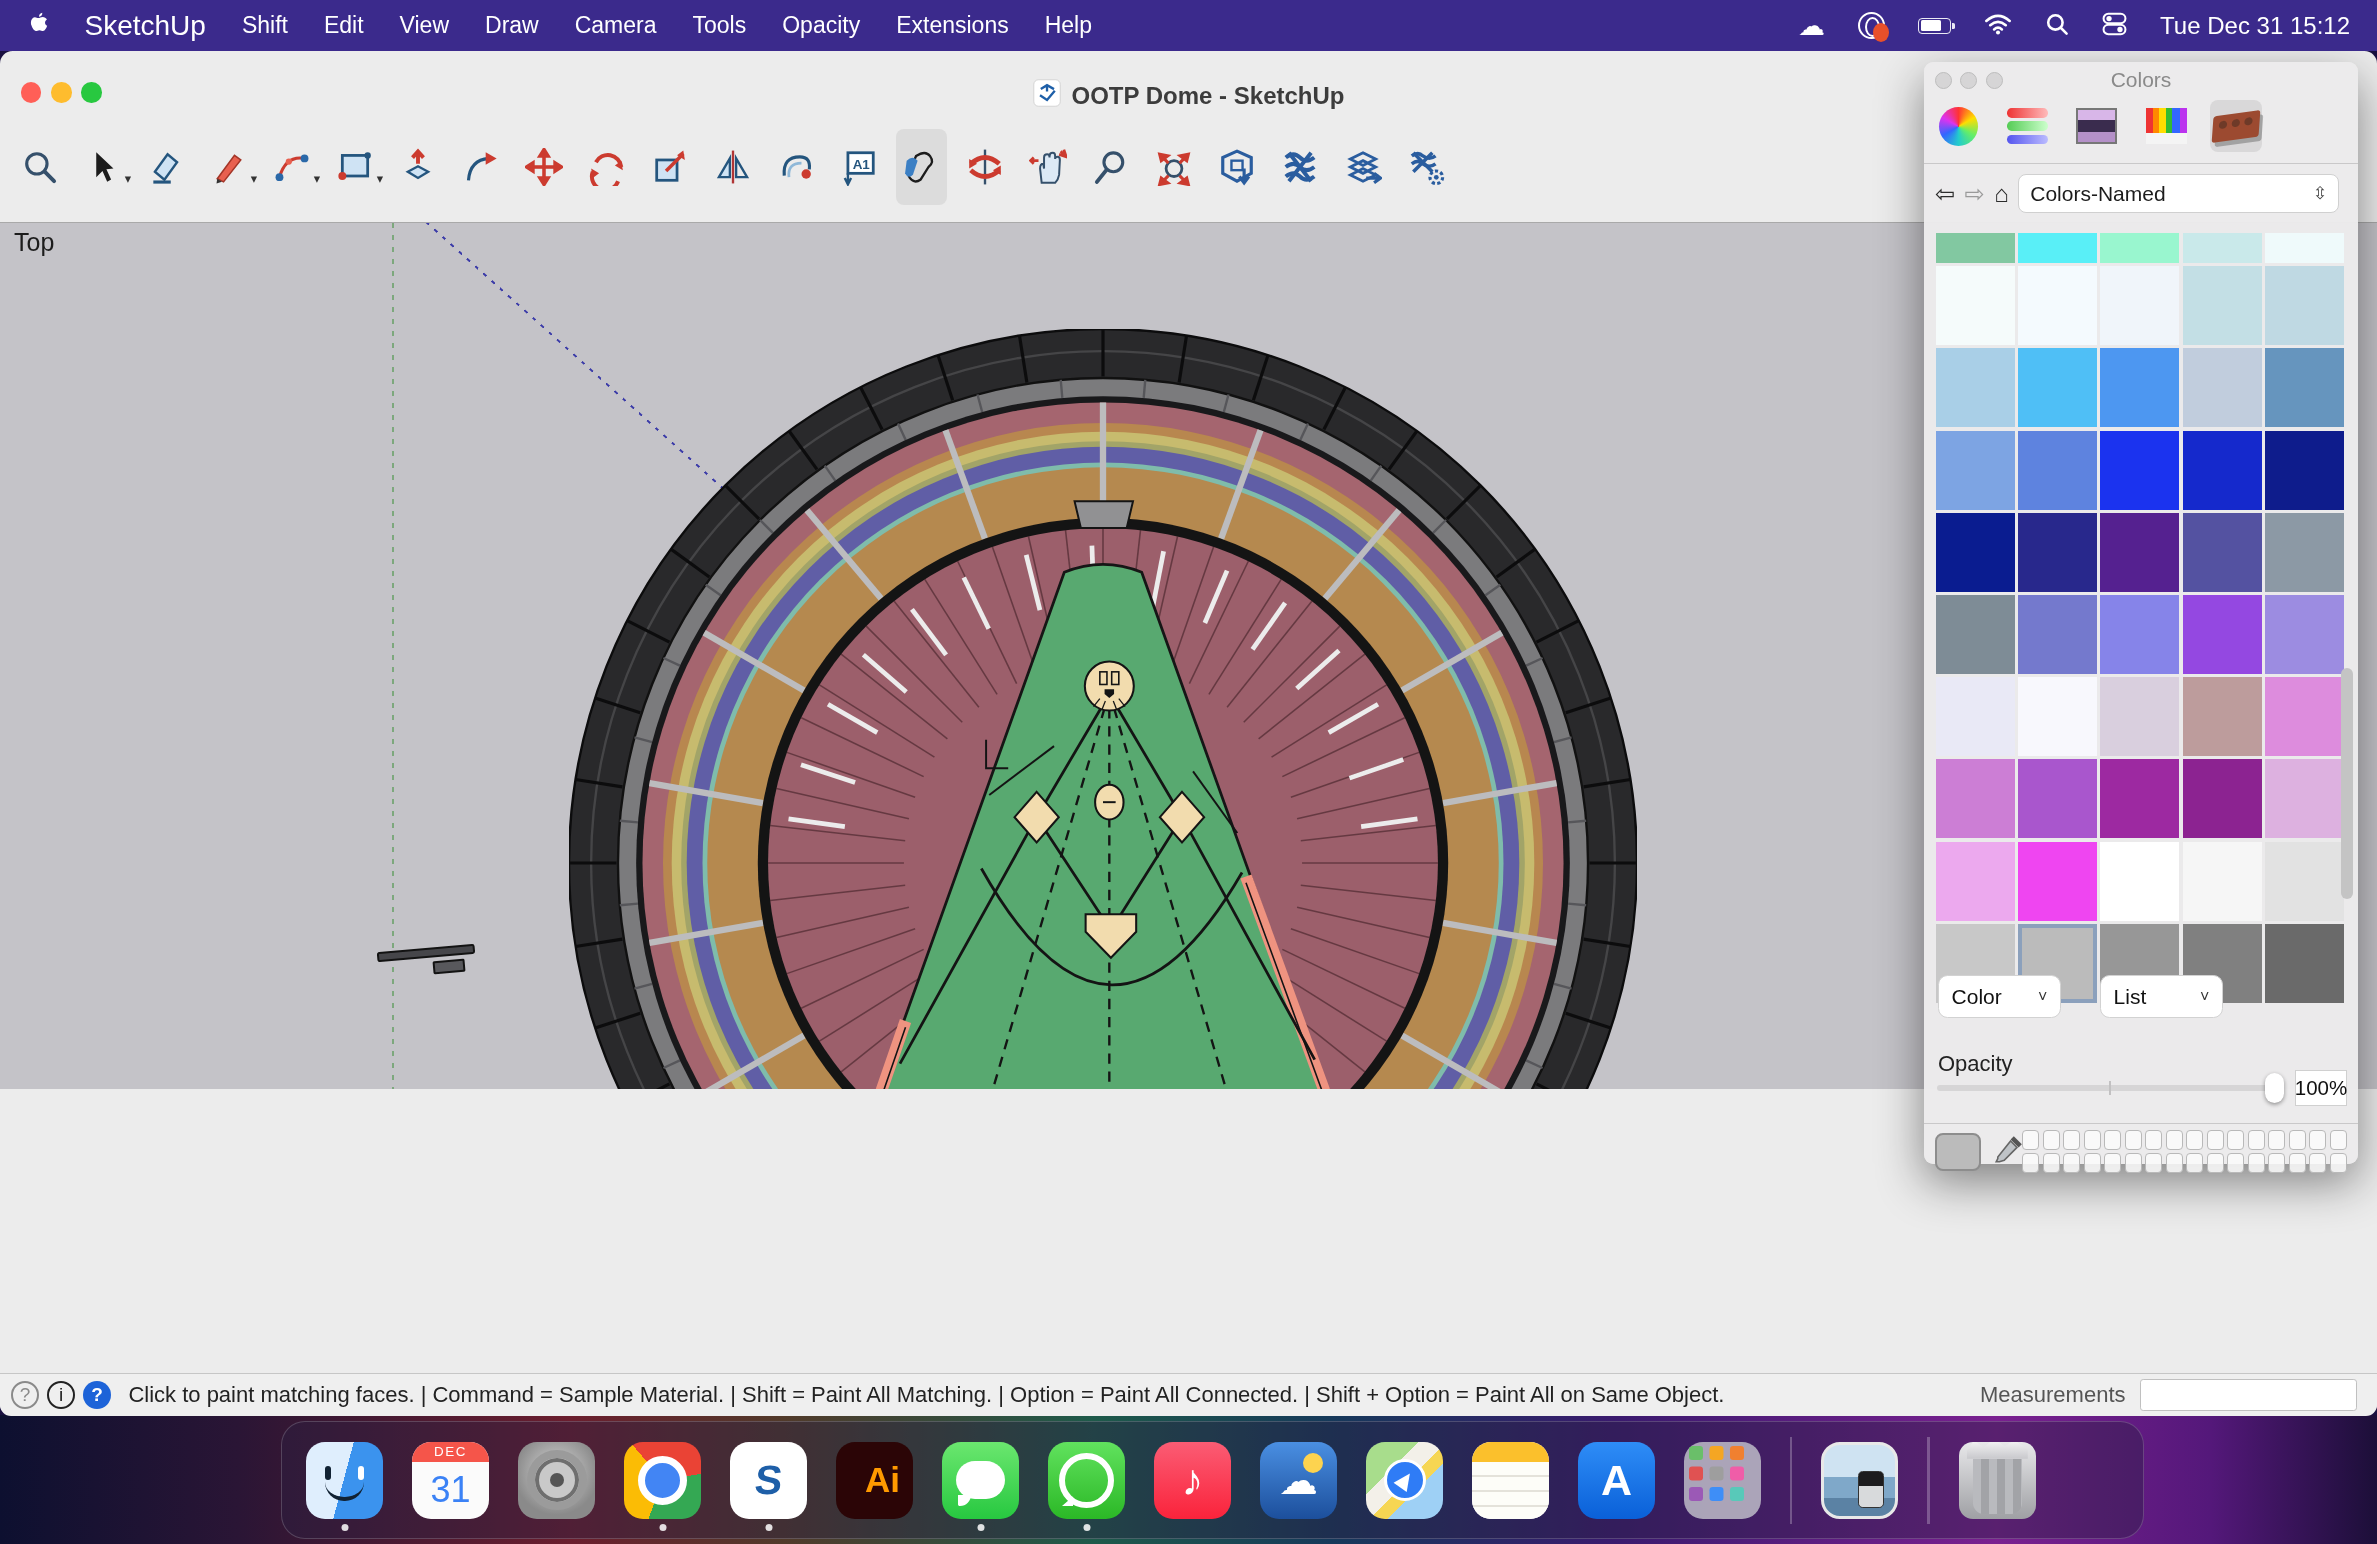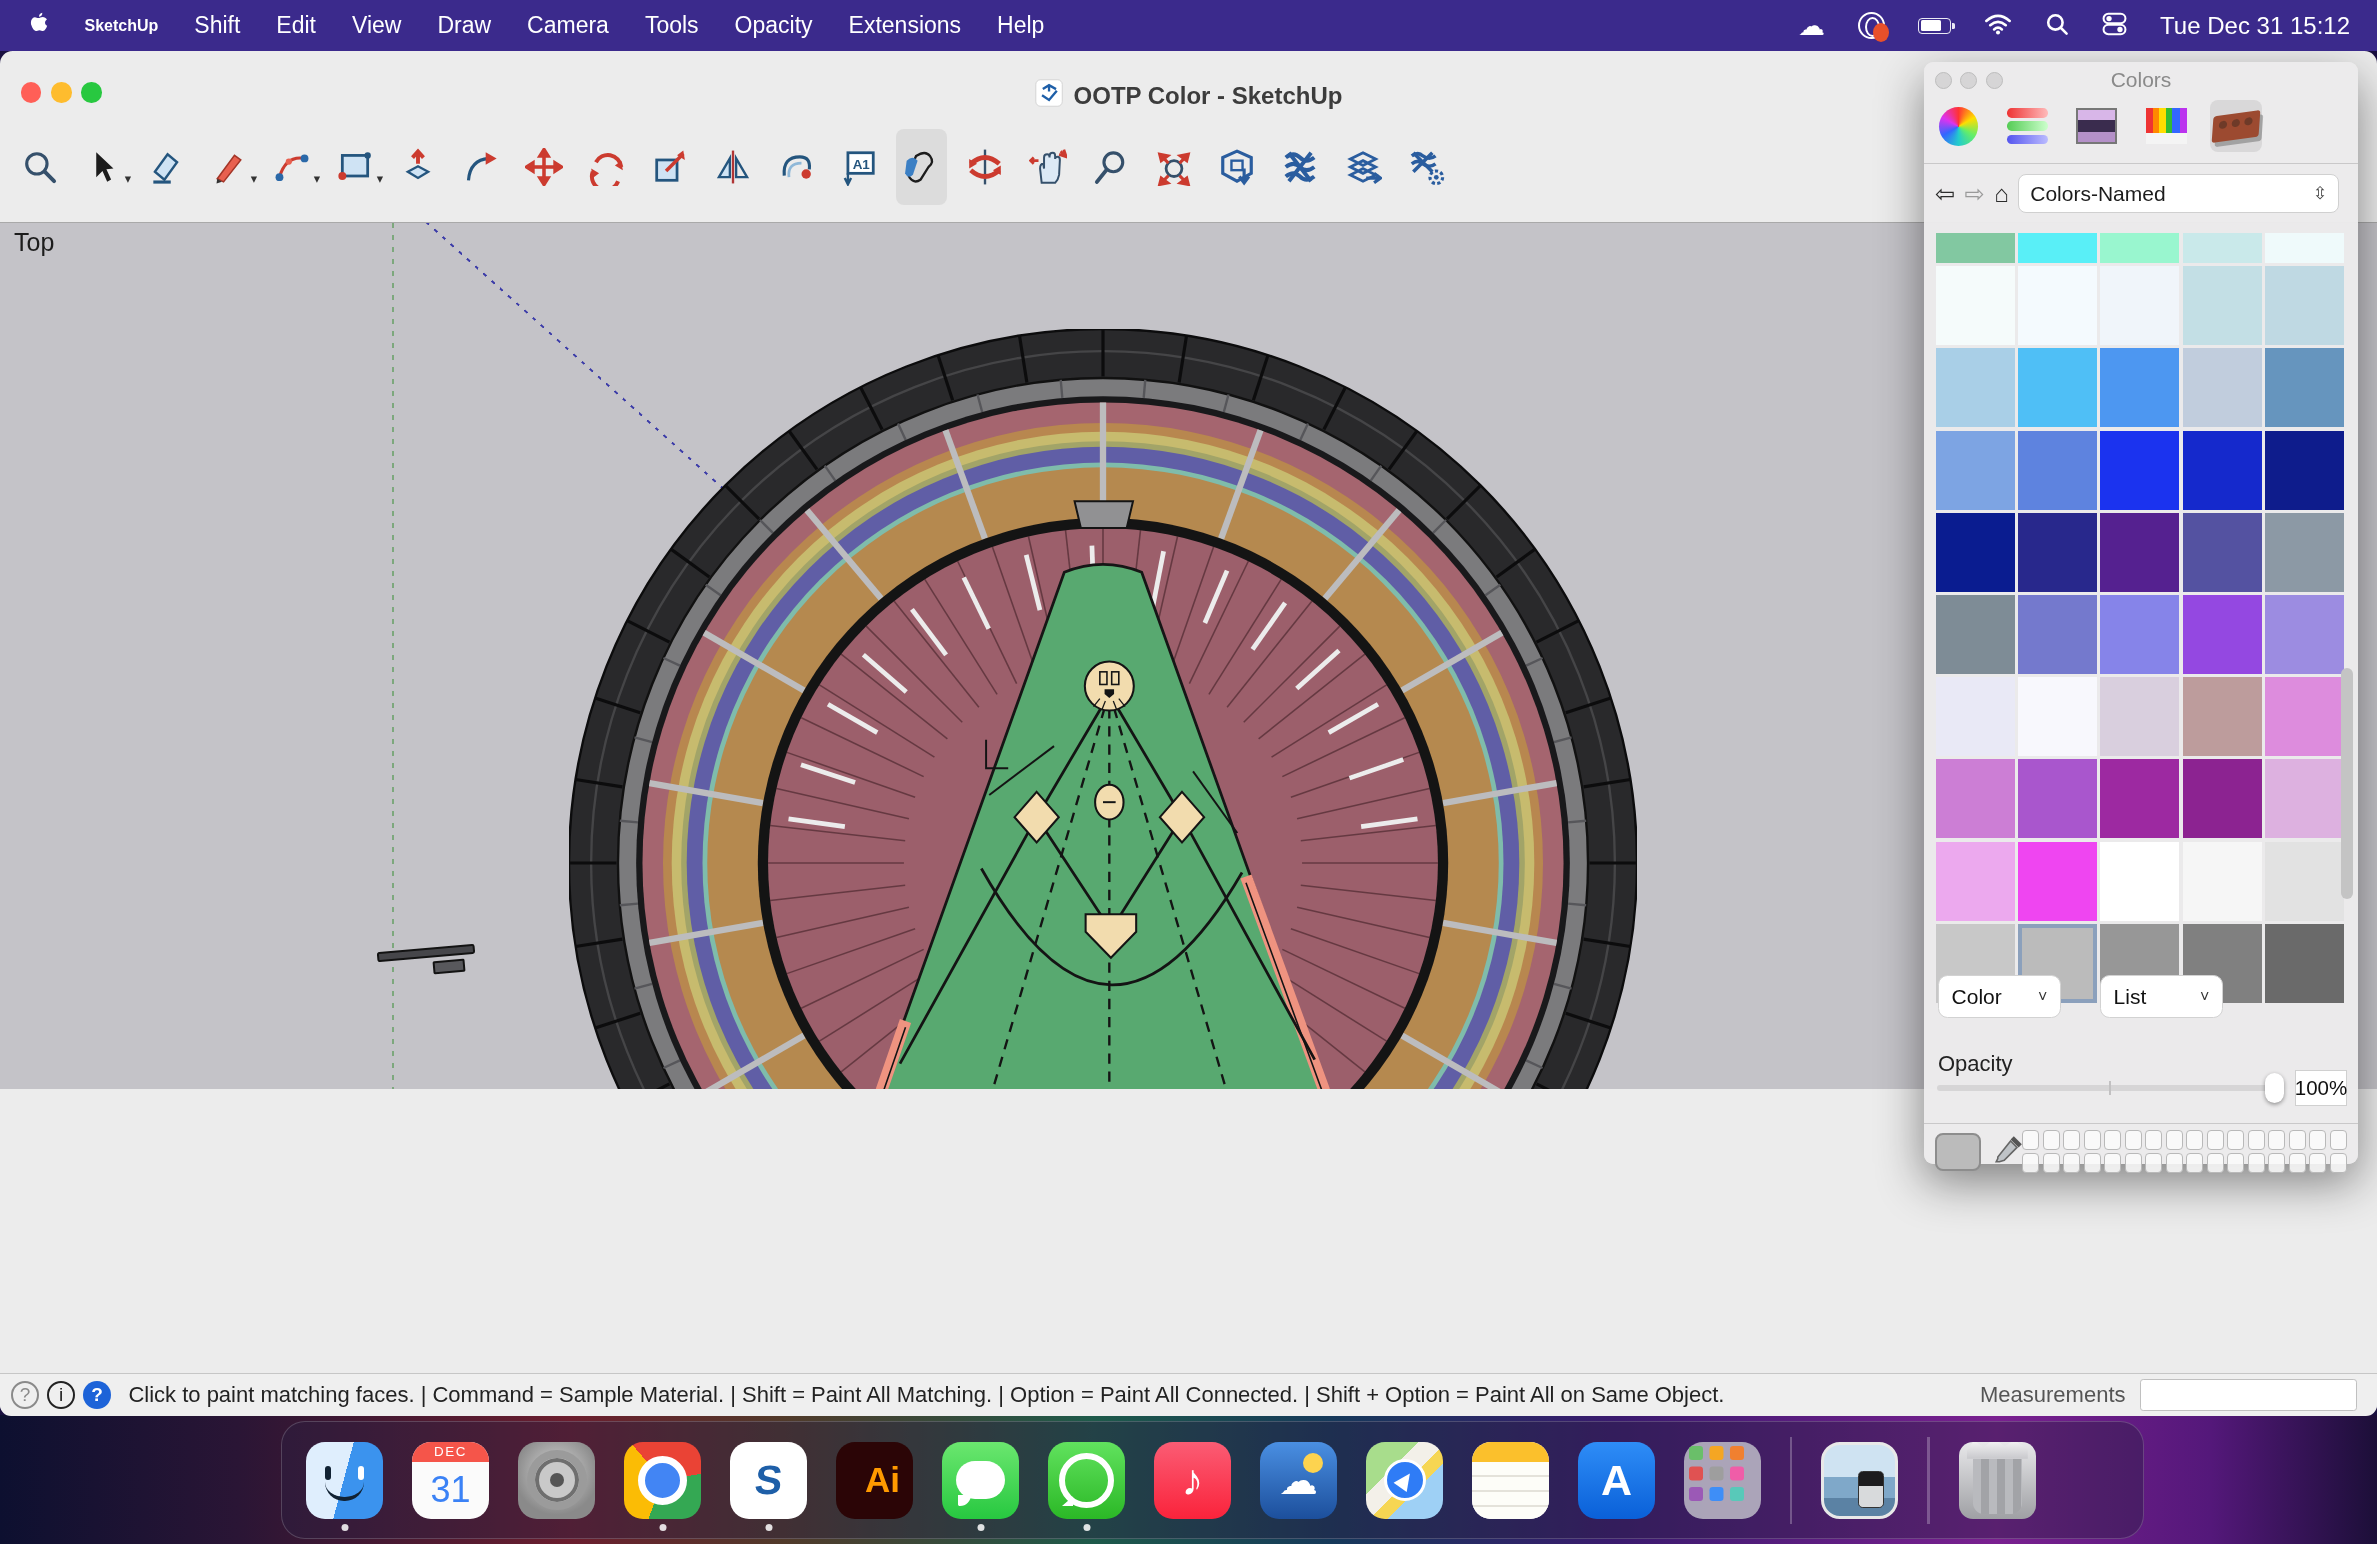--- a/index.html
+++ b/index.html
@@ -4,21 +4,21 @@
 <style>
   * { margin:0; padding:0; box-sizing:border-box; }
   html,body { width:2377px; height:1544px; overflow:hidden;
     font-family:"Liberation Sans", sans-serif; background:#1a1040; }
 
   
   #menubar { position:absolute; left:0; top:0; width:2377px; height:51px;
     background:var(--menubar-purple); display:flex; align-items:center;
     color:#fff; z-index:50; }
   #menubar .left { display:flex; align-items:center; gap:36px; padding-left:28px; }
-  #menubar .app-name { font-weight:bold; font-size:16px; }
+  #menubar .app-name { font-weight:normal; font-size:28px; }
   .menu-item { font-size:23px; color:#fff; }
   #menubar .right { margin-left:auto; display:flex; align-items:center; gap:33px; padding-right:27px; }
   .mb-cloud { font-size:27px; color:#fff; }
   .badge-ic { position:relative; width:27px; height:27px; border:2.4px solid #fff; border-radius:50%; }
   .badge-ic::before { content:""; position:absolute; left:4.7px; top:3.2px; width:11px; height:16px;
      border:2.4px solid #fff; border-radius:50%; }
   .badge-ic::after { content:""; position:absolute; right:-6.3px; bottom:-4.7px; width:16px; height:19px;
      background:var(--badge-red); border-radius:50%; }
   .battery { width:33px; height:16px; border:1.6px solid rgba(255,255,255,.9); border-radius:4px; position:relative; }
   .battery::before { content:""; position:absolute; left:1.6px; top:1.6px; bottom:1.6px; width:20.5px; background:#fff; border-radius:1.6px;}
@@ -338,21 +338,21 @@
     <span class="tl red"></span>
     <span class="tl yellow"></span>
     <span class="tl green"></span>
     <div id="win-title">
       <span>
         <svg width="28" height="28" viewBox="0 0 36 36">
             <rect x="1" y="1" width="34" height="34" rx="6" fill="#fff" stroke="#ccc"></rect>
             <path d="M9 21 L18 27 L28 15 M10 13 L18 8 L27 13 M18 8 L18 16" stroke="#1e5fa8" stroke-width="3" fill="none"></path>
           </svg>
       </span>
-      <span>OOTP Color - SketchUp</span>
+      <span>OOTP Dome - SketchUp</span>
     </div>
   </div>
 
   <div id="toolbar">
     <div class="tool-btn">
         <svg width="36" height="36" viewBox="0 0 46 46">
           <circle cx="19" cy="19" r="13" stroke="#35506b" stroke-width="4" fill="none"></circle>
           <line x1="29" y1="29" x2="41" y2="41" stroke="#35506b" stroke-width="5" stroke-linecap="round"></line>
         </svg>
       </div>

